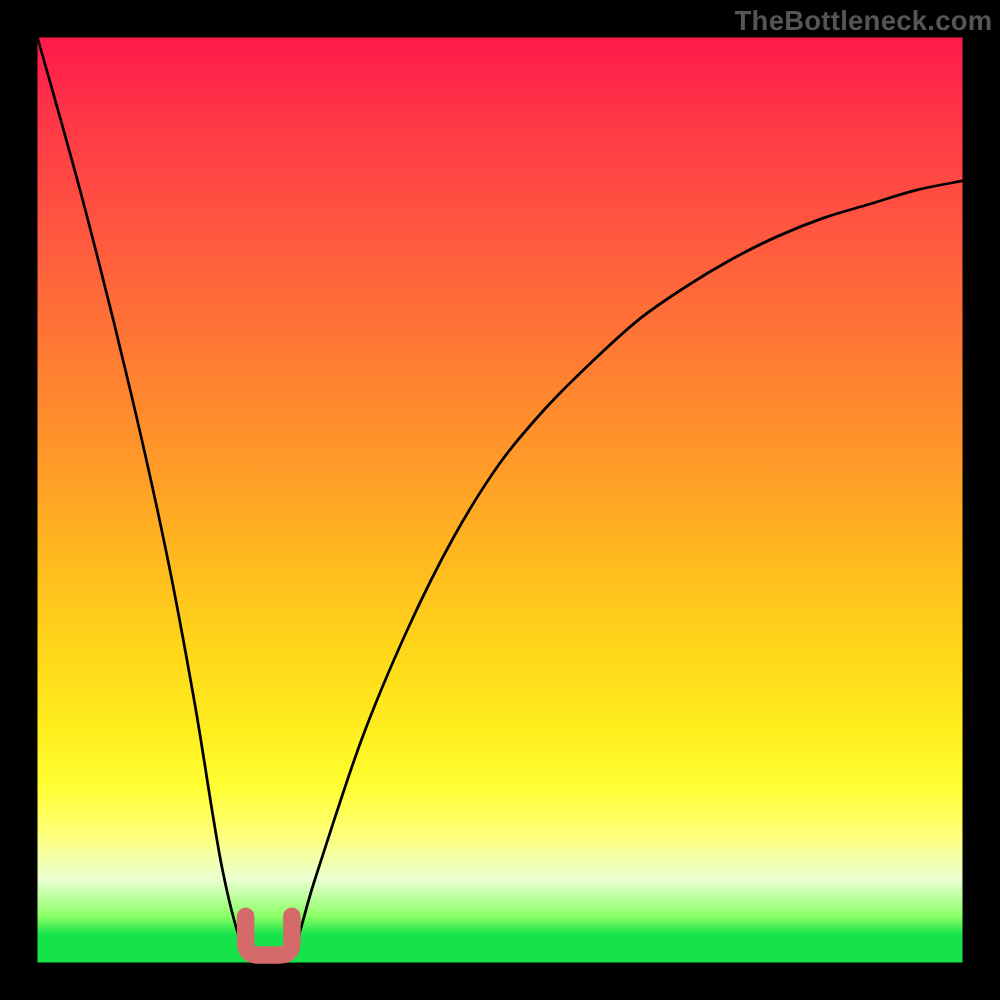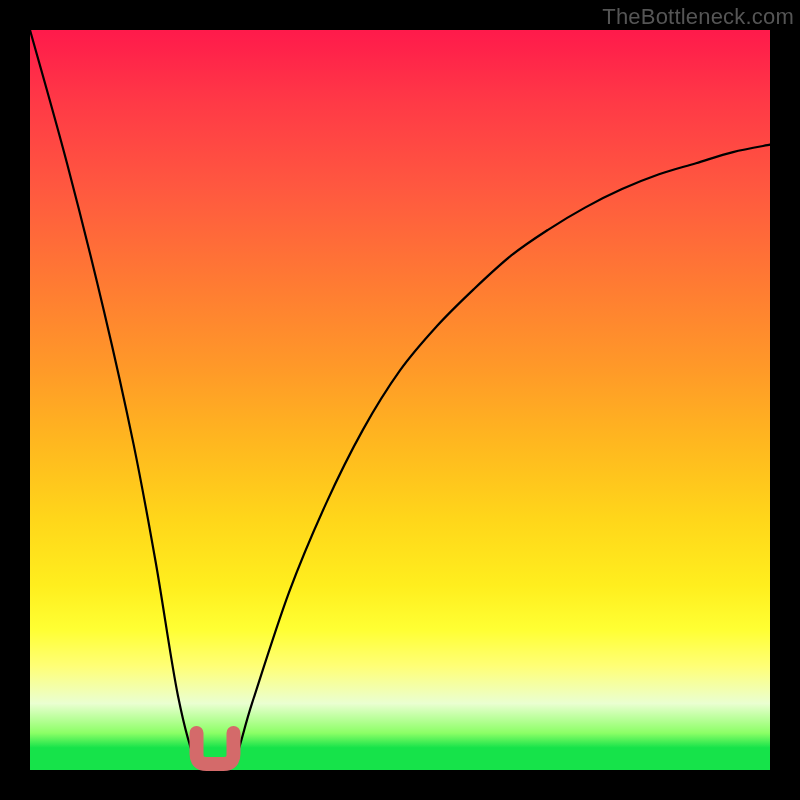--- a/index.html
+++ b/index.html
@@ -48,21 +48,21 @@
     width: 740px;
     height: 740px;
     overflow: visible;
   }
   .watermark {
     position: absolute;
     top: 4px;
     right: 6px;
     color: #555;
     font-size: 22px;
-    font-weight: 400;
+    font-weight: 700;
     letter-spacing: 0.2px;
     user-select: none;
   }
 </style>
 </head>
 <body>
 
 <div class="frame">
   <div class="watermark">TheBottleneck.com</div>
 

